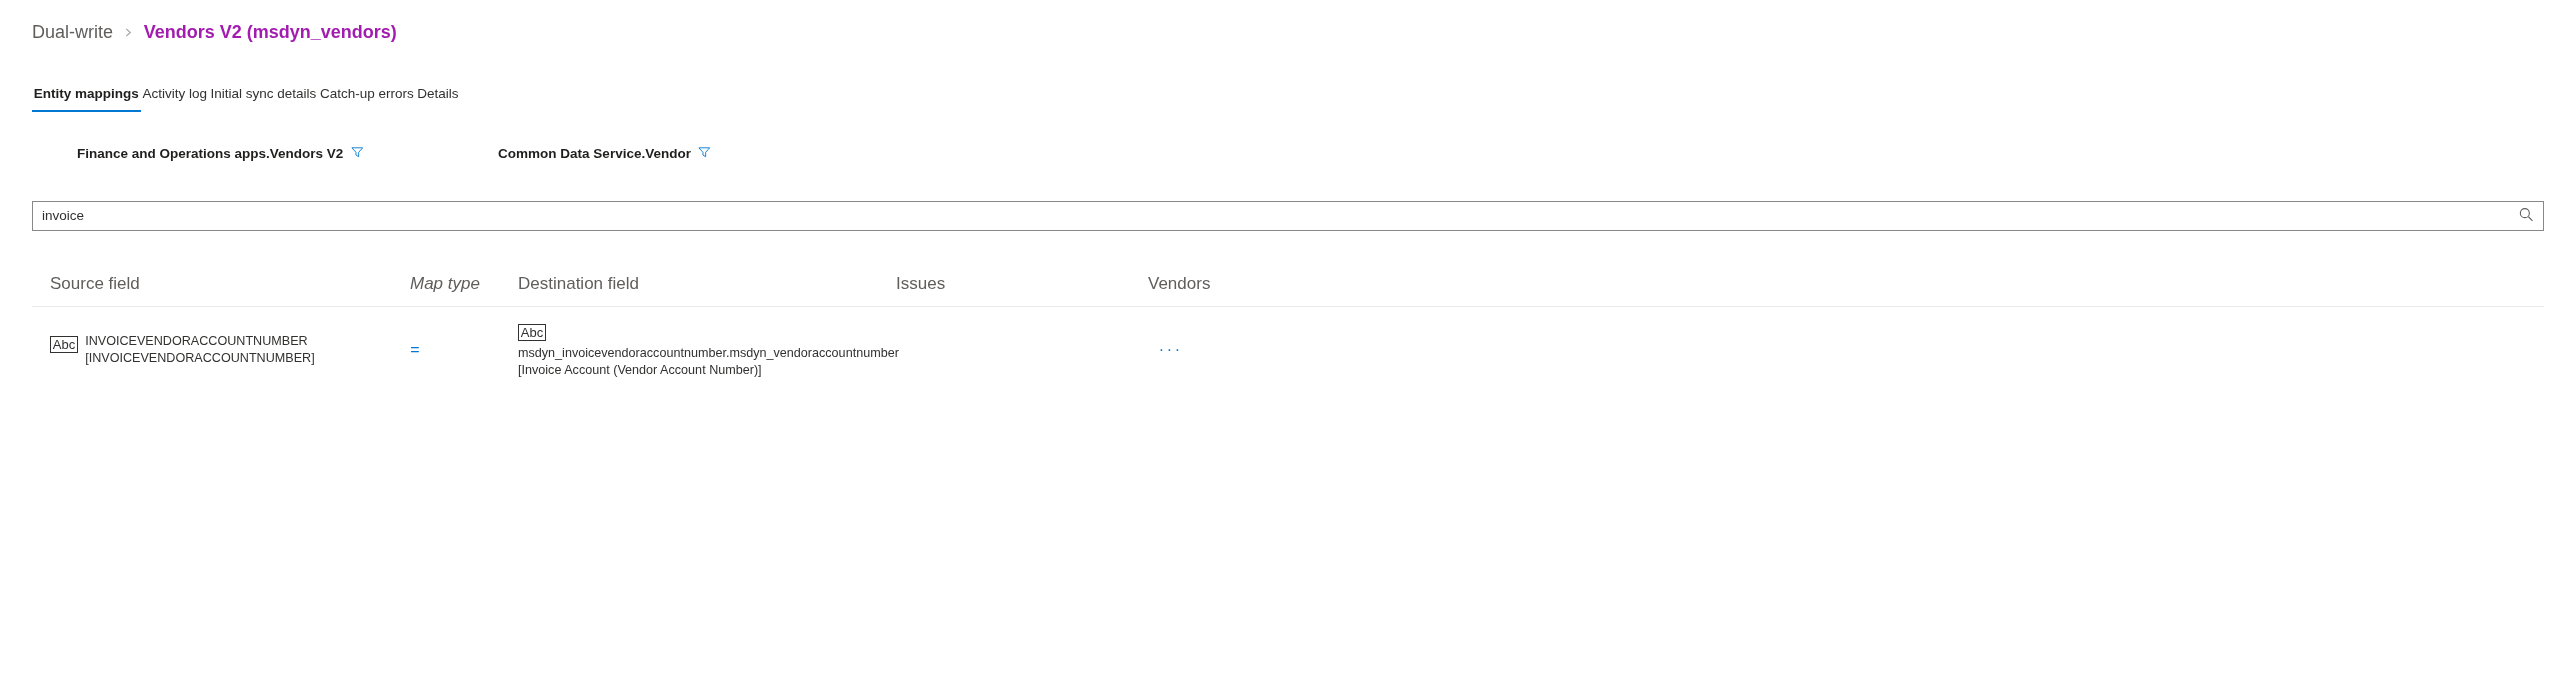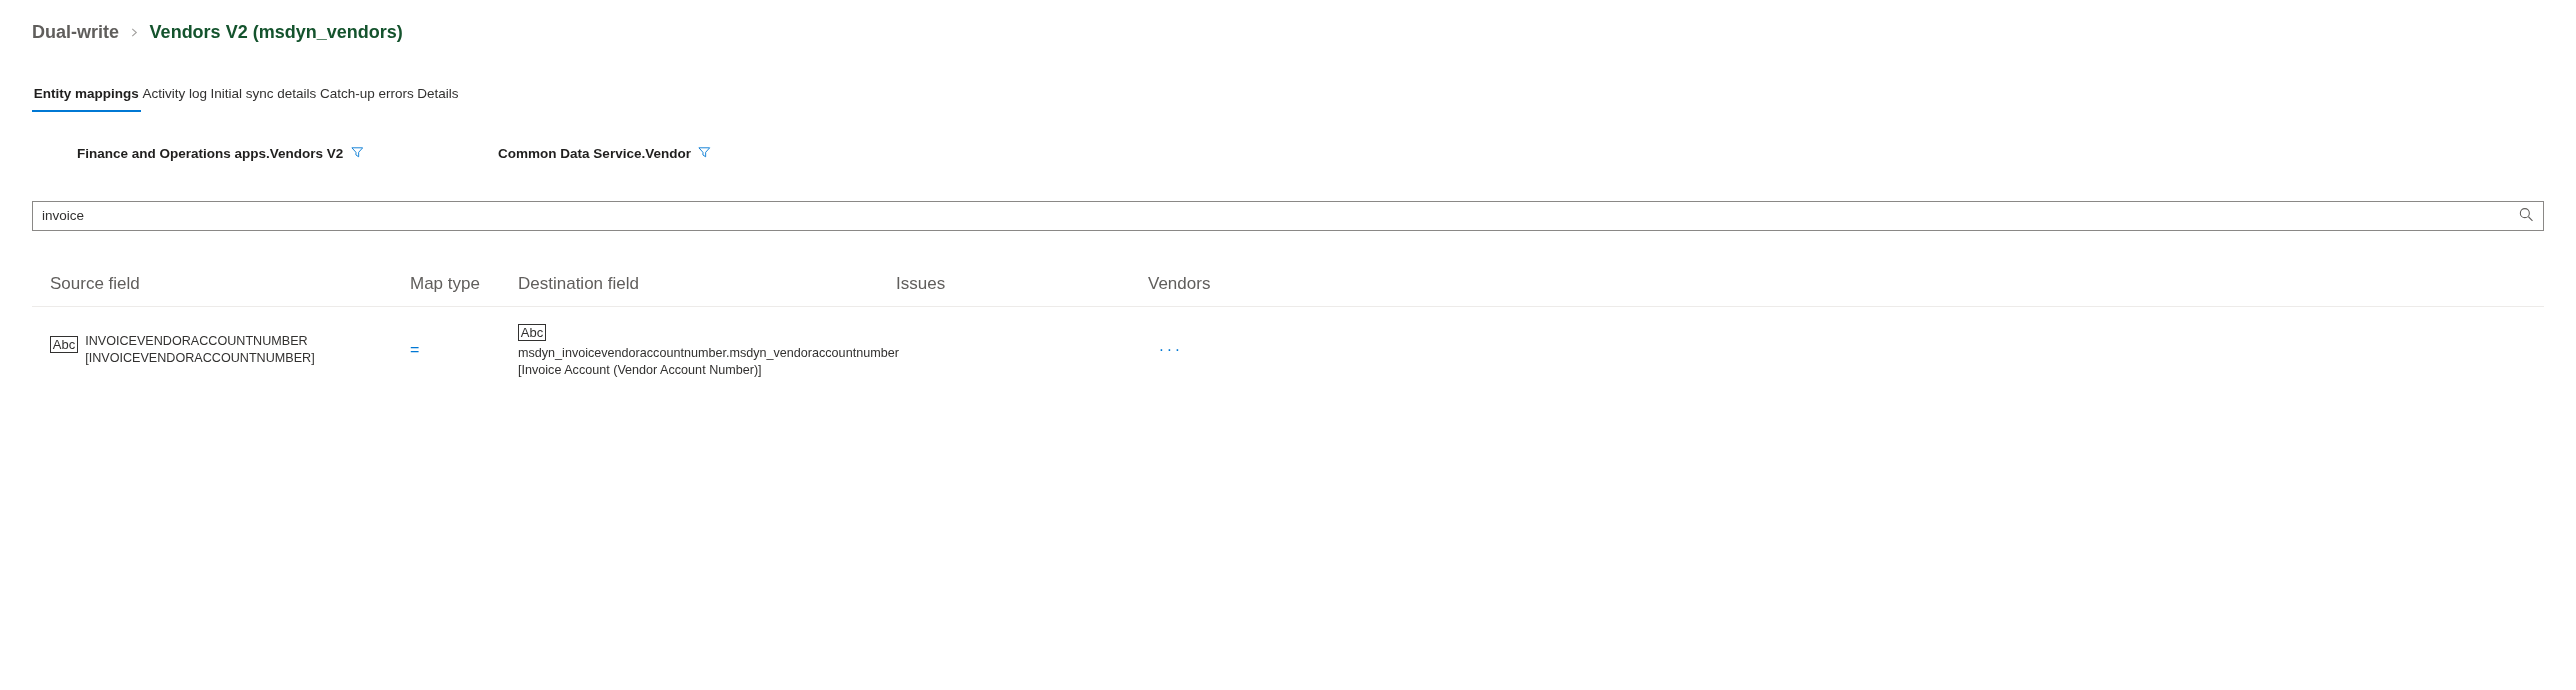--- a/index.html
+++ b/index.html
@@ -16,28 +16,28 @@
     }
     .breadcrumb {
       display: flex;
       align-items: center;
       gap: 10.8px;
       padding: 21.6px 0 16px 0;
       font-size: 18px;
     }
     .breadcrumb-parent {
       color: #605e5c;
-      font-weight: 700;
+      font-weight: 400;
     }
     .breadcrumb-separator {
       color: #a19f9d;
       font-size: 14.4px;
     }
     .breadcrumb-current {
-      color: #14532d;
+      color: #a21caf;
       font-weight: 600;
     }
     .tabs {
       display: flex;
       padding: 21.6px 0 0 0;
       border-bottom: none;
     }
     .tab {
       padding: 5.4px 1.8px 9px 1.8px;
       font-size: 13.5px;
@@ -98,20 +98,21 @@
       padding: 0 0 12.6px 18px;
       font-size: 17px;
       color: #605e5c;
       border-bottom: 0.9px solid #edebe9;
     }
     .col-source {
       width: 360px;
     }
     .col-maptype {
       width: 108px;
+      font-style: italic;
     }
     .col-destination {
       width: 378px;
     }
     .col-issues {
       width: 252px;
     }
     .col-actions {
       flex: 1;
     }

